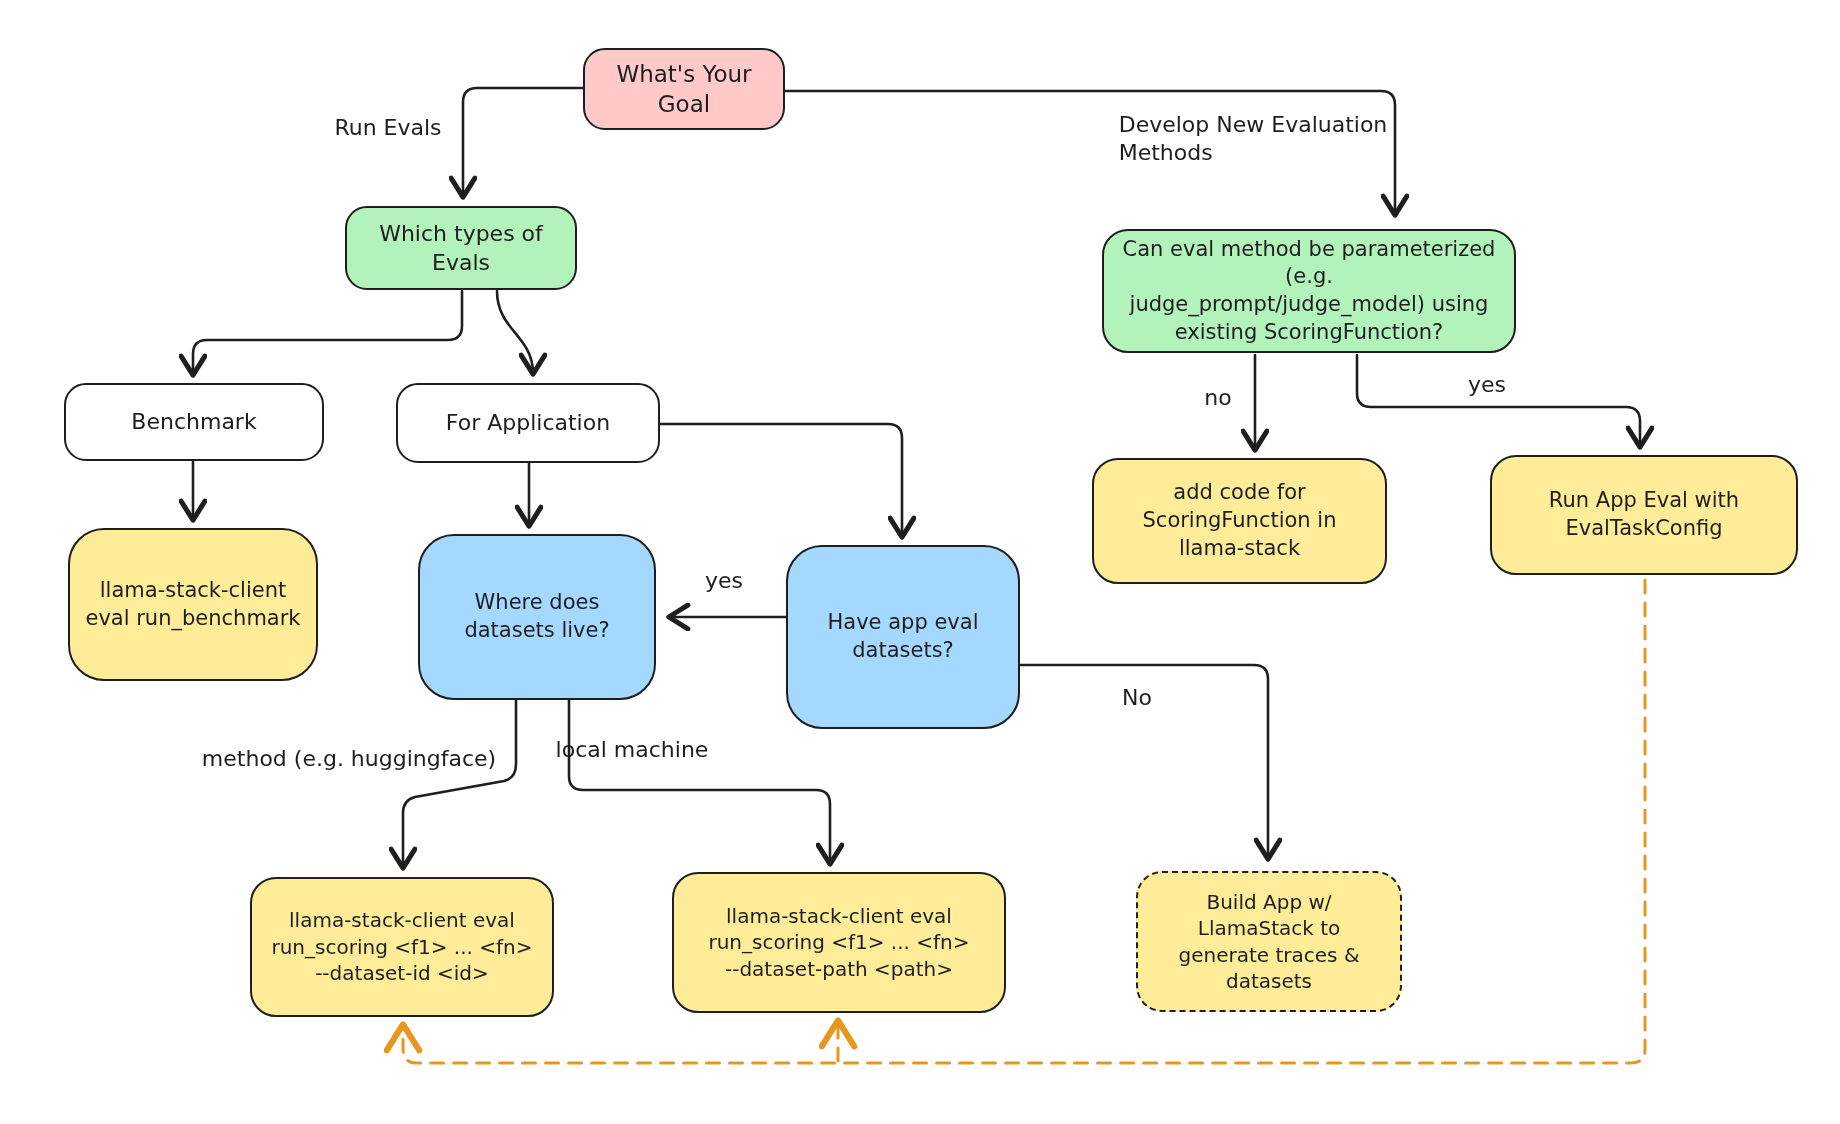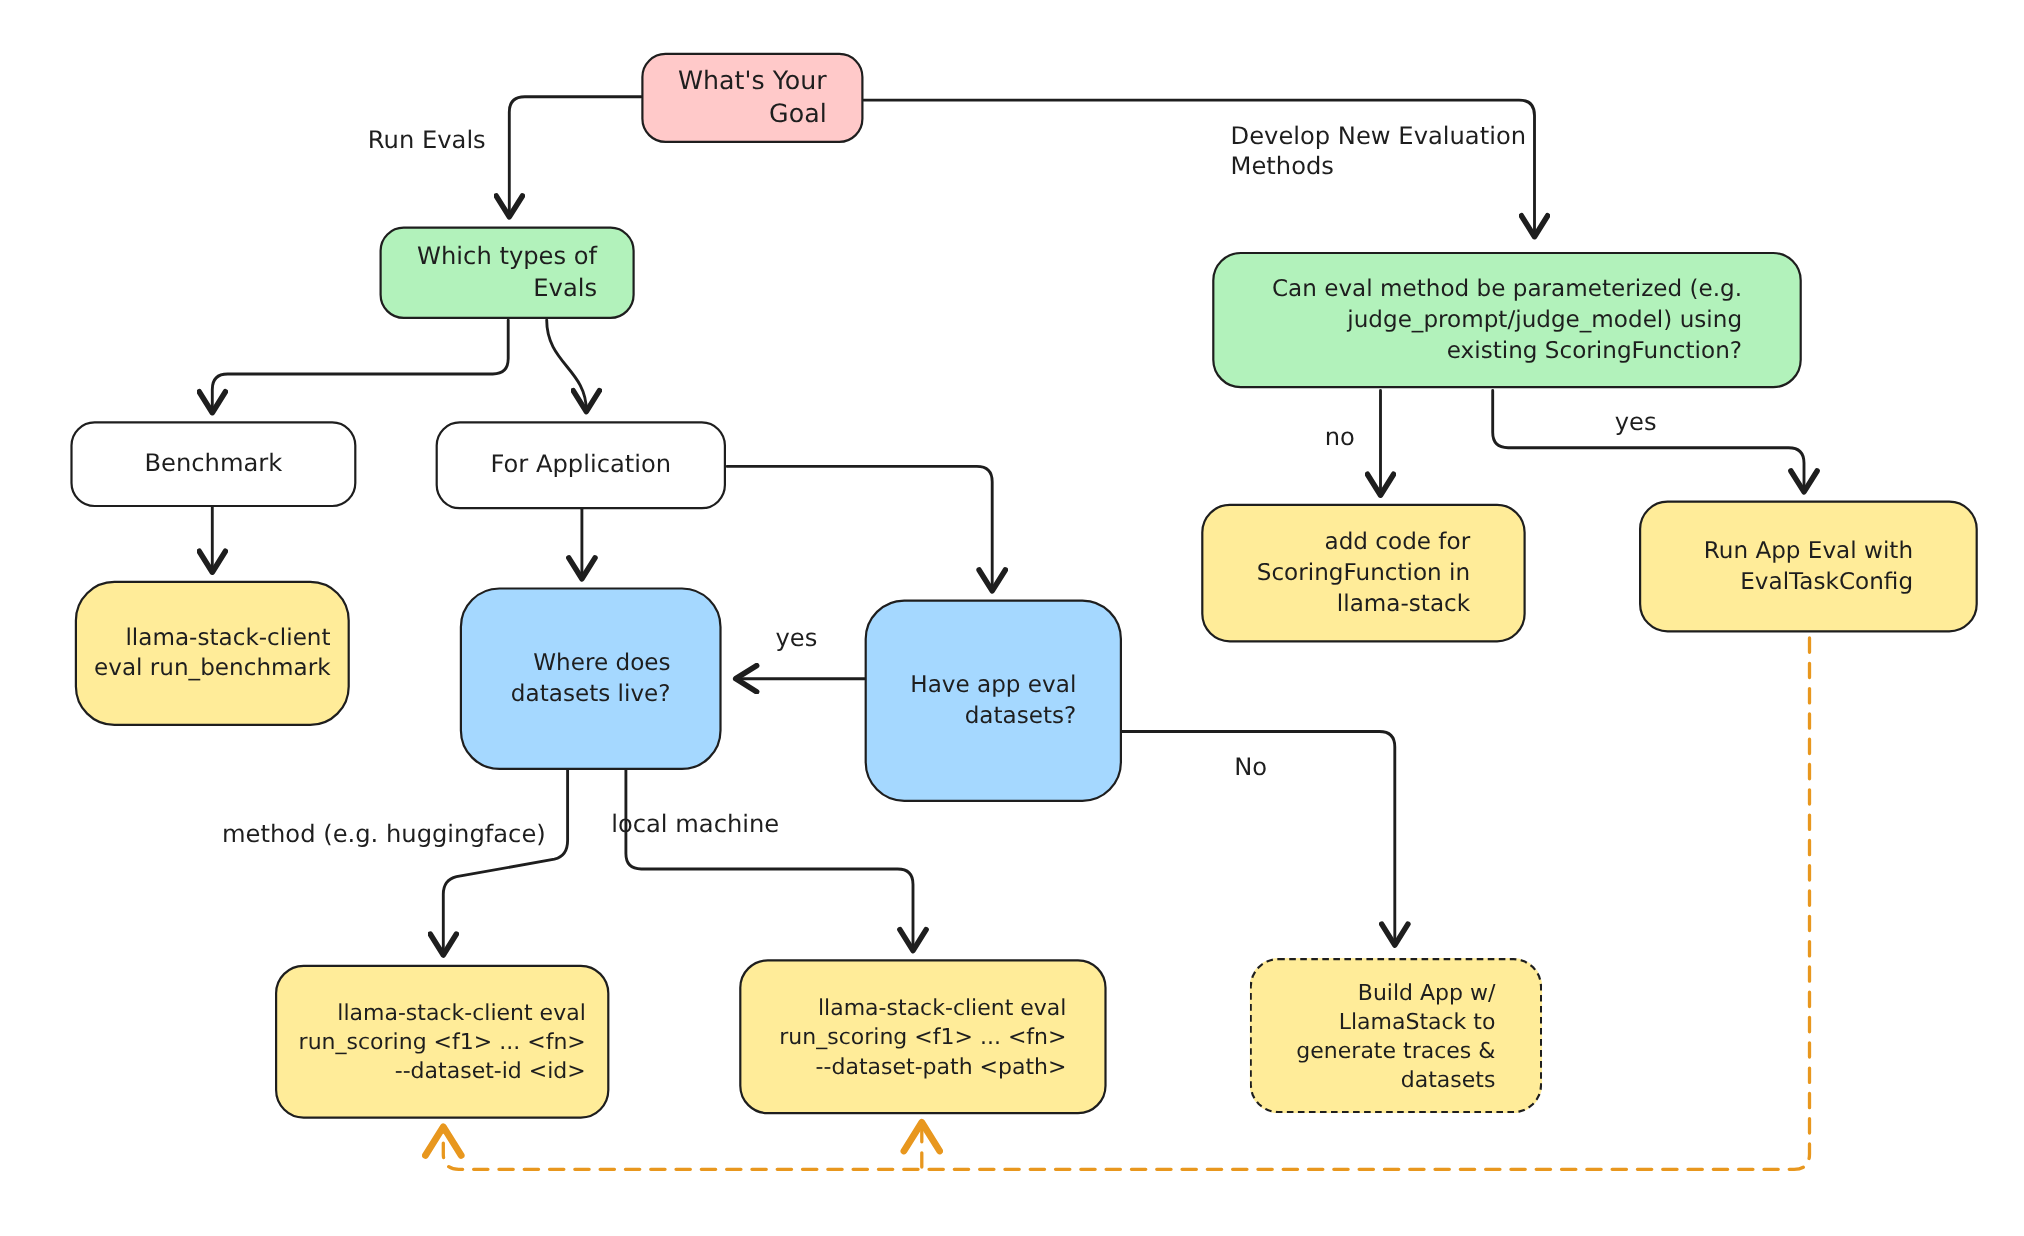--- a/index.html
+++ b/index.html
@@ -9,21 +9,21 @@
     background:#ffffff;
     font-family:"DejaVu Sans","Liberation Sans",sans-serif;
     color:#1e1e1e;
     overflow:hidden;
   }
   #wires{position:absolute;left:0;top:0;width:1840px;height:1124px;}
   .node{
     position:absolute;box-sizing:border-box;
     border:2.6px solid #1e1e1e;border-radius:26px;
     display:flex;align-items:center;justify-content:center;
-    text-align:right;white-space:pre-line;
+    text-align:center;white-space:pre-line;
     font-size:21px;line-height:1.32;padding:20px 10px;
   }
   .r-sm{border-radius:22px}
   .r-lg{border-radius:36px}
   .fill-pink{background:#ffc9c9}
   .fill-green{background:#b2f2bb}
   .fill-blue{background:#a5d8ff}
   .fill-yellow{background:#ffec99}
   .fill-white{background:#ffffff}
   .dashed{border-style:dashed}
@@ -71,30 +71,30 @@
   <div class="node fill-pink r-sm" style="left:583px;top:48px;width:202px;height:82px;font-size:23px;">What's Your
 Goal</div>
 
   <div class="node fill-green r-sm" style="left:345px;top:206px;width:232px;height:84px;font-size:22px;">Which types of
 Evals</div>
 
   <div class="node fill-white r-sm" style="left:64px;top:383px;width:260px;height:78px;font-size:22px;">Benchmark</div>
 
   <div class="node fill-white r-sm" style="left:396px;top:383px;width:264px;height:80px;font-size:22px;">For Application</div>
 
-  <div class="node fill-yellow r-lg" style="left:68px;top:528px;width:250px;height:132px;">llama-stack-client
+  <div class="node fill-yellow r-lg" style="left:68px;top:528px;width:250px;height:153px;">llama-stack-client
 eval run_benchmark</div>
 
   <div class="node fill-blue r-lg" style="left:418px;top:534px;width:238px;height:166px;">Where does
 datasets live?</div>
 
   <div class="node fill-blue r-lg" style="left:786px;top:545px;width:234px;height:184px;">Have app eval
 datasets?</div>
 
-  <div class="node fill-green" style="left:1102px;top:229px;width:536px;height:124px;">Can eval method be parameterized (e.g.
+  <div class="node fill-green" style="left:1102px;top:229px;width:414px;height:124px;">Can eval method be parameterized (e.g.
 judge_prompt/judge_model) using
 existing ScoringFunction?</div>
 
   <div class="node fill-yellow" style="left:1092px;top:458px;width:295px;height:126px;">add code for
 ScoringFunction in
 llama-stack</div>
 
   <div class="node fill-yellow" style="left:1490px;top:455px;width:308px;height:120px;">Run App Eval with
 EvalTaskConfig</div>
 

